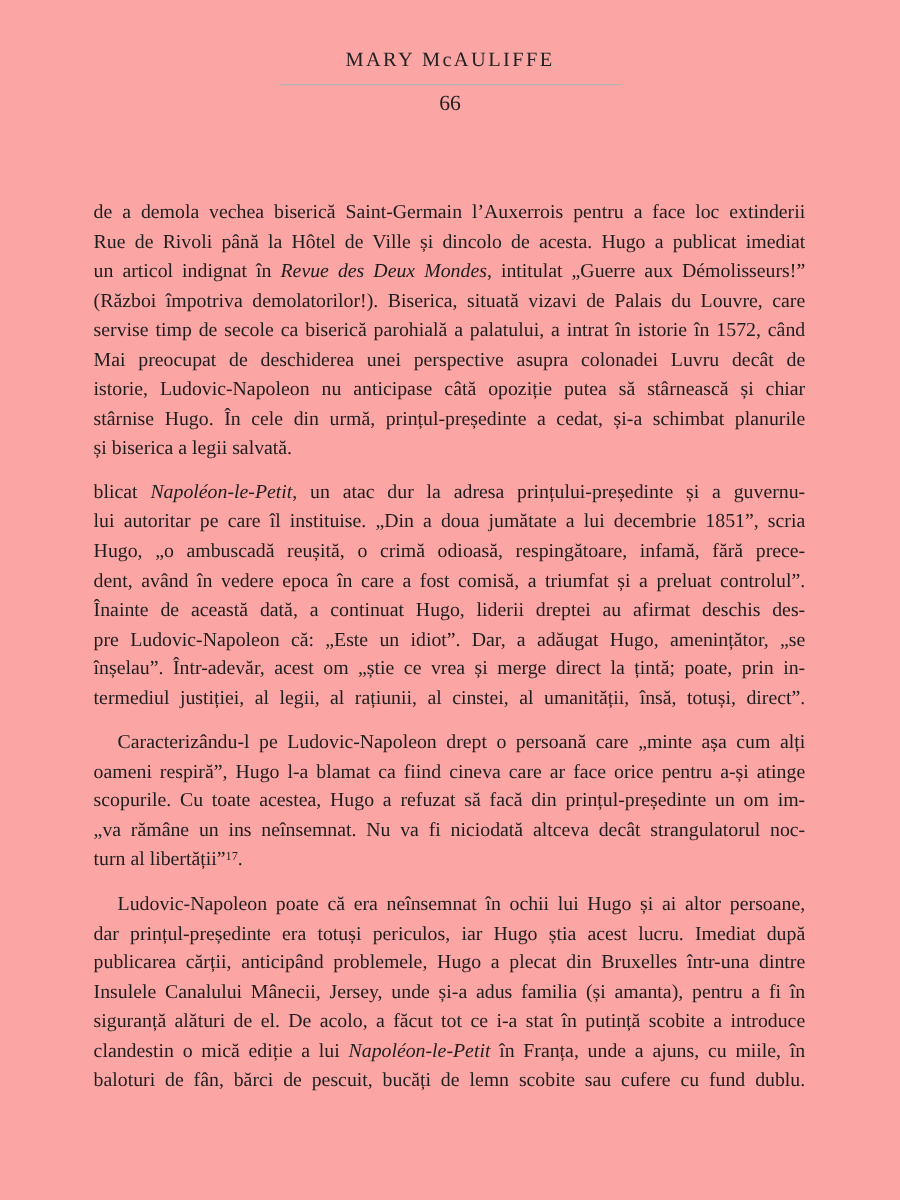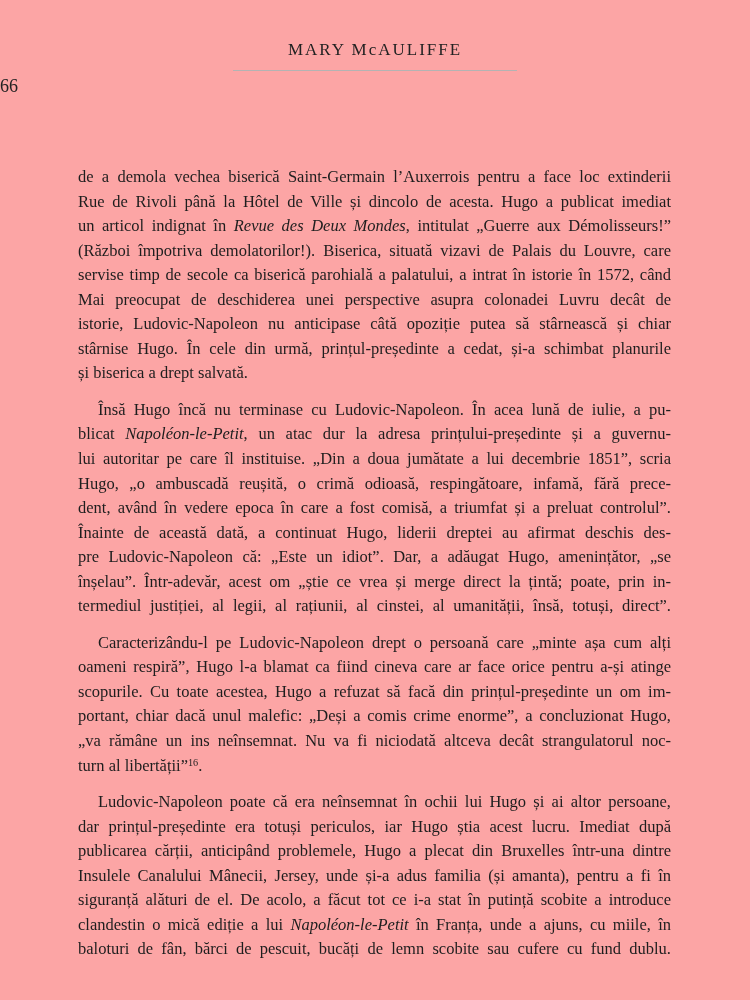--- a/index.html
+++ b/index.html
@@ -29,21 +29,21 @@
     left: 233px;
     width: 284px;
     height: 1px;
     background: #b3b3b3;
   }
   .page-number {
     position: absolute;
     top: 76px;
     left: 0;
     width: 750px;
-    text-align: left;
+    text-align: center;
     font-size: 18px;
     color: #222222;
   }
   .body-text {
     position: absolute;
     top: 153px;
     left: 66px;
     width: 617px;
     font-size: 16.5px;
     line-height: 24.55px;
@@ -76,40 +76,38 @@
   <div class="body-text">
       <div class="paragraph">
         <div class="line"><span>de a demola vechea biserică Saint-Germain l’Auxerrois pentru a face loc extinderii</span></div>
         <div class="line"><span>Rue de Rivoli până la Hôtel de Ville și dincolo de acesta. Hugo a publicat imediat</span></div>
         <div class="line"><span>un articol indignat în </span><span class="it">Revue des Deux Mondes</span><span>, intitulat „Guerre aux Démolisseurs!”</span></div>
         <div class="line"><span>(Război împotriva demolatorilor!). Biserica, situată vizavi de Palais du Louvre, care</span></div>
         <div class="line"><span>servise timp de secole ca biserică parohială a palatului, a intrat în istorie în 1572, când</span></div>
         <div class="line"><span>Mai preocupat de deschiderea unei perspective asupra colonadei Luvru decât de</span></div>
         <div class="line"><span>istorie, Ludovic-Napoleon nu anticipase câtă opoziție putea să stârnească și chiar</span></div>
         <div class="line"><span>stârnise Hugo. În cele din urmă, prințul-președinte a cedat, și-a schimbat planurile</span></div>
-        <div class="line short"><span>și biserica a drept salvată.</span></div>
+        <div class="line short"><span>și biserica a legii salvată.</span></div>
       </div>
       <div class="paragraph">
-        <div class="line p-first"><span>Însă Hugo încă nu terminase cu Ludovic-Napoleon. În acea lună de iulie, a pu-</span></div>
         <div class="line"><span>blicat </span><span class="it">Napoléon-le-Petit</span><span>, un atac dur la adresa prințului-președinte și a guvernu-</span></div>
         <div class="line"><span>lui autoritar pe care îl instituise. „Din a doua jumătate a lui decembrie 1851”, scria</span></div>
         <div class="line"><span>Hugo, „o ambuscadă reușită, o crimă odioasă, respingătoare, infamă, fără prece-</span></div>
         <div class="line"><span>dent, având în vedere epoca în care a fost comisă, a triumfat și a preluat controlul”.</span></div>
         <div class="line"><span>Înainte de această dată, a continuat Hugo, liderii dreptei au afirmat deschis des-</span></div>
         <div class="line"><span>pre Ludovic-Napoleon că: „Este un idiot”. Dar, a adăugat Hugo, amenințător, „se</span></div>
         <div class="line"><span>înșelau”. Într-adevăr, acest om „știe ce vrea și merge direct la țintă; poate, prin in-</span></div>
         <div class="line"><span>termediul justiției, al legii, al rațiunii, al cinstei, al umanității, însă, totuși, direct”.</span></div>
       </div>
       <div class="paragraph">
         <div class="line p-first"><span>Caracterizându-l pe Ludovic-Napoleon drept o persoană care „minte așa cum alți</span></div>
         <div class="line"><span>oameni respiră”, Hugo l-a blamat ca fiind cineva care ar face orice pentru a-și atinge</span></div>
         <div class="line"><span>scopurile. Cu toate acestea, Hugo a refuzat să facă din prințul-președinte un om im-</span></div>
-        <div class="line"><span>portant, chiar dacă unul malefic: „Deși a comis crime enorme”, a concluzionat Hugo,</span></div>
         <div class="line"><span>„va rămâne un ins neînsemnat. Nu va fi niciodată altceva decât strangulatorul noc-</span></div>
-        <div class="line short"><span>turn al libertății”</span><span class="sup">16</span><span>.</span></div>
+        <div class="line short"><span>turn al libertății”</span><span class="sup">17</span><span>.</span></div>
       </div>
       <div class="paragraph">
         <div class="line p-first"><span>Ludovic-Napoleon poate că era neînsemnat în ochii lui Hugo și ai altor persoane,</span></div>
         <div class="line"><span>dar prințul-președinte era totuși periculos, iar Hugo știa acest lucru. Imediat după</span></div>
         <div class="line"><span>publicarea cărții, anticipând problemele, Hugo a plecat din Bruxelles într-una dintre</span></div>
         <div class="line"><span>Insulele Canalului Mânecii, Jersey, unde și-a adus familia (și amanta), pentru a fi în</span></div>
         <div class="line"><span>siguranță alături de el. De acolo, a făcut tot ce i-a stat în putință scobite a introduce</span></div>
         <div class="line"><span>clandestin o mică ediție a lui </span><span class="it">Napoléon-le-Petit</span><span> în Franța, unde a ajuns, cu miile, în</span></div>
         <div class="line"><span>baloturi de fân, bărci de pescuit, bucăți de lemn scobite sau cufere cu fund dublu.</span></div>
       </div>

